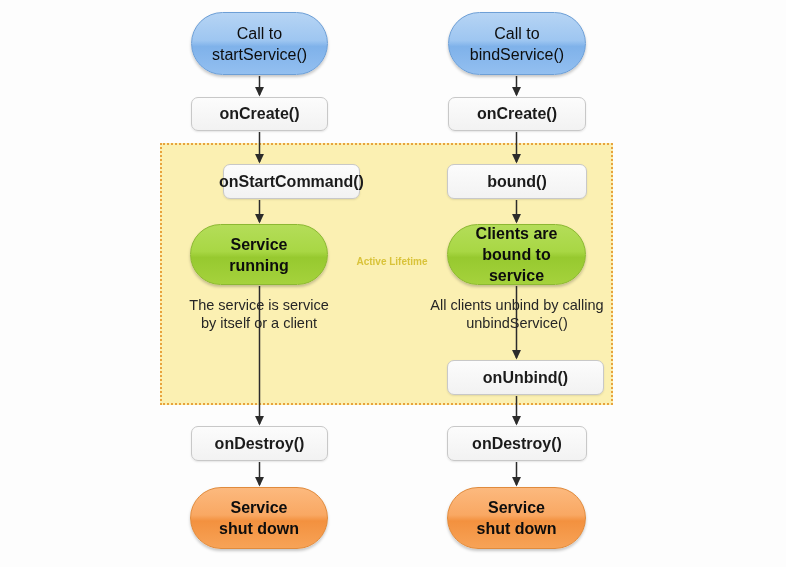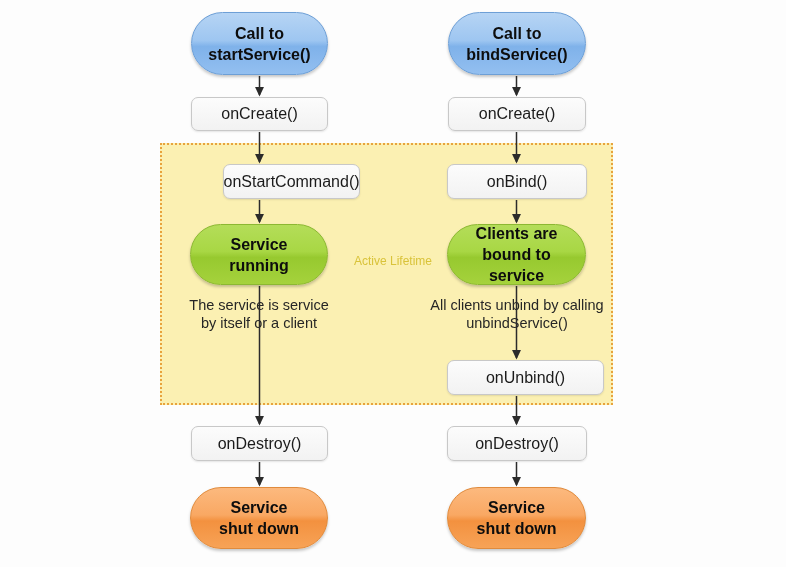--- a/index.html
+++ b/index.html
@@ -31,55 +31,56 @@
     background: #fbf0b2;
     border: 2px dotted #e8a33d;
     box-sizing: border-box;
   }
 
   .active-label {
     position: absolute;
     left: 352px;
     top: 253px;
     width: 80px;
-    text-align: right;
-    font-size: 12px;
+    text-align: center;
+    font-size: 10px;
     line-height: 17px;
     color: #d9c33a;
     font-family: "Liberation Sans", sans-serif;
+    font-weight: bold;
   }
 
   
   .node {
     position: absolute;
     box-sizing: border-box;
     display: flex;
     align-items: center;
     justify-content: center;
     text-align: center;
   }
 
   
   .node.callback {
     background: linear-gradient(to bottom, #fcfcfc 0%, #f2f2f2 100%);
     border: 1px solid #c8c8c8;
     border-radius: 7px;
     font-size: 16px;
     color: #1b1b1b;
-    font-weight: normal;
+    font-weight: bold;
     box-shadow: 0 1px 2px rgba(0,0,0,0.10);
   }
 
   
   .node.entry {
     background: linear-gradient(to bottom, #b6d4f4 0%, #9ec6f1 45%, #7fb2ea 55%, #93bff0 100%);
     border: 1px solid #6d9fd6;
     border-radius: 32px;
     font-size: 16px;
-    font-weight: bold;
+    font-weight: normal;
     color: #0d0d0d;
     line-height: 21px;
     box-shadow: 0 2px 3px rgba(0,0,0,0.22);
   }
 
   
   .node.running {
     background: linear-gradient(to bottom, #b4dd59 0%, #a8d744 45%, #97c92f 55%, #a5d23c 100%);
     border: 1px solid #8cb832;
     border-radius: 32px;
@@ -168,21 +169,21 @@
   <div class="node entry" style="left:448px; top:12px; width:138px; height:63px;">
     <span class="label-lines">Call to
 bindService()</span>
   </div>
 
   <div class="node callback" style="left:448px; top:97px; width:138px; height:34px;">
     <span class="label-lines">onCreate()</span>
   </div>
 
   <div class="node callback" style="left:447px; top:164px; width:140px; height:35px;">
-    <span class="label-lines">onBind()</span>
+    <span class="label-lines">bound()</span>
   </div>
 
   <div class="node running" style="left:447px; top:224px; width:139px; height:61px;">
     <span class="label-lines">Clients are
 bound to
 service</span>
   </div>
 
   <div class="caption" style="left:415px; top:296px; width:204px;">All clients unbind by calling
 unbindService()</div>

